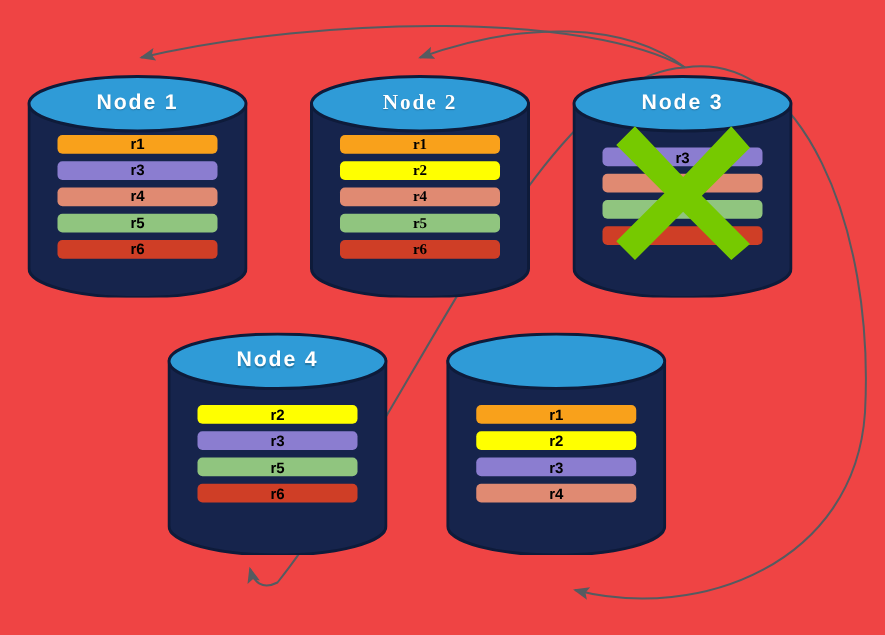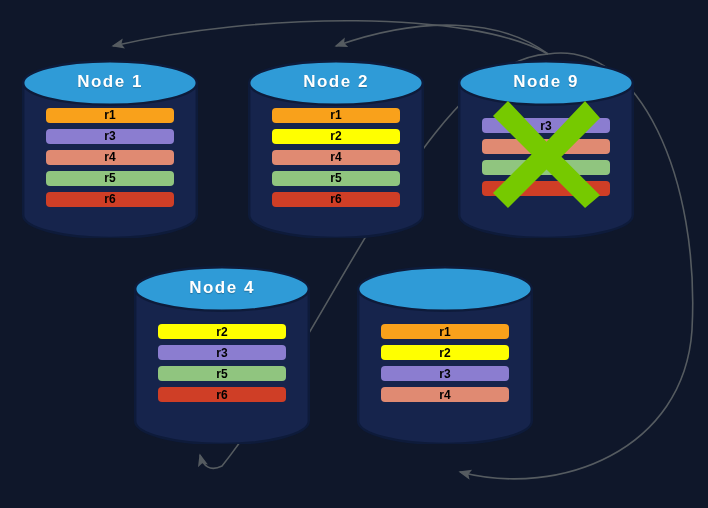--- a/index.html
+++ b/index.html
@@ -10,21 +10,21 @@
   body {
     width: 708px;
     height: 508px;
     font-family: "Liberation Sans", sans-serif;
     overflow: hidden;
   }
   #canvas {
     position: relative;
     width: 708px;
     height: 508px;
-    background: #0f172a;
+    background: #ef4444;
   }
   #arrow-layer {
     position: absolute;
     left: 0;
     top: 0;
     width: 708px;
     height: 508px;
     pointer-events: none;
   }
   .node {
@@ -107,21 +107,21 @@
           <div class="shard-gap"></div>
           <div class="shard" style="background: rgb(139, 125, 208);">r3</div>
           <div class="shard-gap"></div>
           <div class="shard" style="background: rgb(224, 138, 114);">r4</div>
           <div class="shard-gap"></div>
           <div class="shard" style="background: rgb(144, 197, 127);">r5</div>
           <div class="shard-gap"></div>
           <div class="shard" style="background: rgb(207, 62, 38);">r6</div>
         </div>
       </div>
-      <div class="node" style="left: 248px; top: 60px; width: 176px; height: 178px;">
+      <div class="node" style="left: 248px; top: 60px; width: 176px; height: 178px; font-family: Liberation Serif, serif;">
         <svg class="cyl" width="176" height="178" viewBox="0 0 176 178">
           <path d="M 1.2,23 L 1.2,155 A 86.8,23 0 0 0 174.8,155 L 174.8,23 Z" fill="#16244c" stroke="#0e1b3a" stroke-width="2.4"></path>
           <ellipse cx="88" cy="23" rx="86.8" ry="21.8" fill="#2f9bd7" stroke="#0e1b3a" stroke-width="2.4"></ellipse>
         </svg>
         <div class="node-label" style="top: 12px;">Node  2</div>
         <div class="shards" style="top: 47.5px; padding-left: 24px; padding-right: 24px; box-sizing: border-box;">
           <div class="shard" style="background: rgb(249, 161, 27);">r1</div>
           <div class="shard-gap"></div>
           <div class="shard" style="background: rgb(255, 255, 0);">r2</div>
           <div class="shard-gap"></div>
@@ -130,21 +130,21 @@
           <div class="shard" style="background: rgb(144, 197, 127);">r5</div>
           <div class="shard-gap"></div>
           <div class="shard" style="background: rgb(207, 62, 38);">r6</div>
         </div>
       </div>
       <div class="node" style="left: 458px; top: 60px; width: 176px; height: 178px;">
         <svg class="cyl" width="176" height="178" viewBox="0 0 176 178">
           <path d="M 1.2,23 L 1.2,155 A 86.8,23 0 0 0 174.8,155 L 174.8,23 Z" fill="#16244c" stroke="#0e1b3a" stroke-width="2.4"></path>
           <ellipse cx="88" cy="23" rx="86.8" ry="21.8" fill="#2f9bd7" stroke="#0e1b3a" stroke-width="2.4"></ellipse>
         </svg>
-        <div class="node-label" style="top: 12px;">Node  9</div>
+        <div class="node-label" style="top: 12px;">Node  3</div>
         <div class="shards" style="top: 58px; padding-left: 24px; padding-right: 24px; box-sizing: border-box;">
           <div class="shard" style="background: rgb(139, 125, 208);">r3</div>
           <div class="shard-gap"></div>
           <div class="shard" style="background: rgb(224, 138, 114);"></div>
           <div class="shard-gap"></div>
           <div class="shard" style="background: rgb(144, 197, 127);"></div>
           <div class="shard-gap"></div>
           <div class="shard" style="background: rgb(207, 62, 38);"></div>
         </div>
         <svg class="failed-x" width="109" height="107" viewBox="0 0 100 100" style="left: 34px; top: 41px;">

